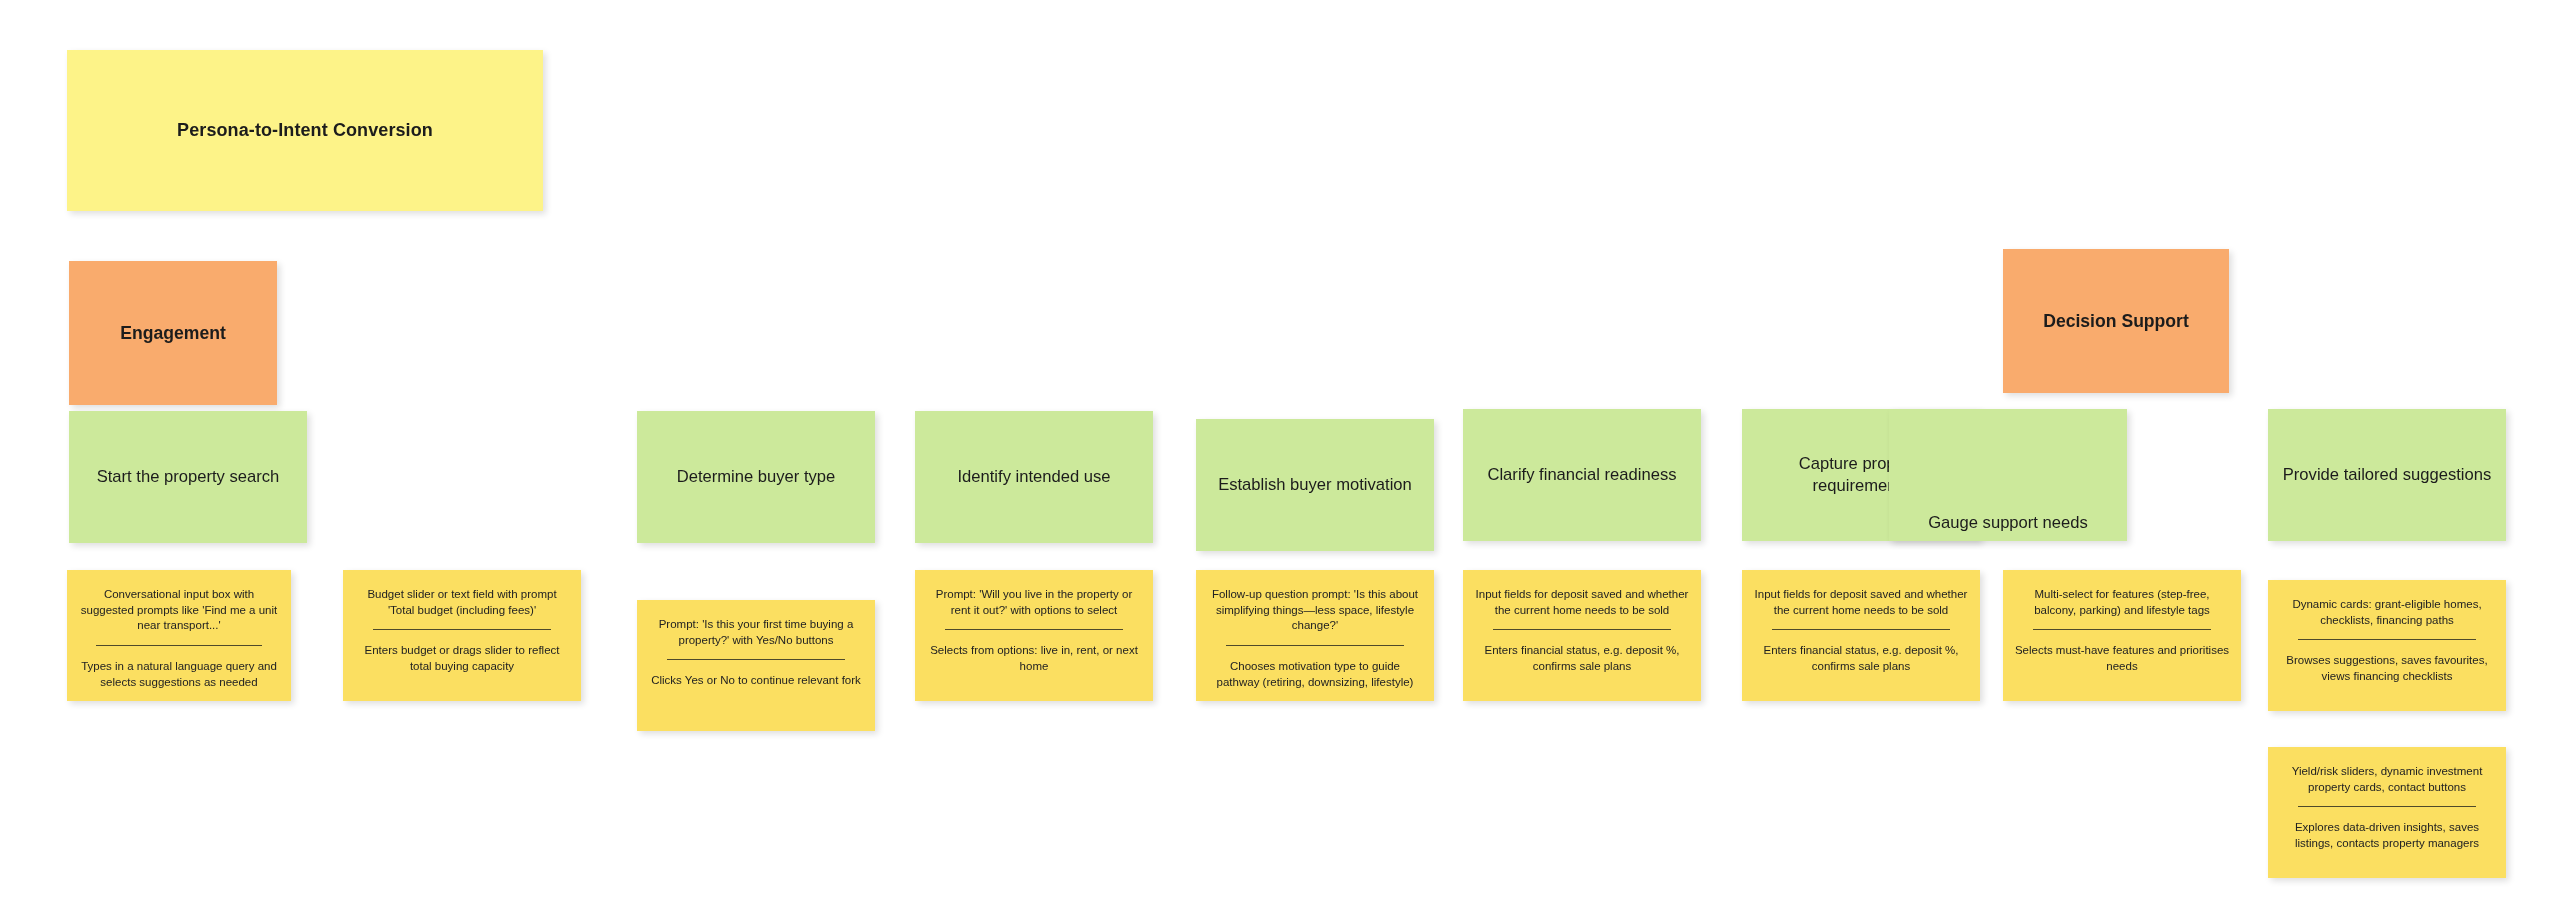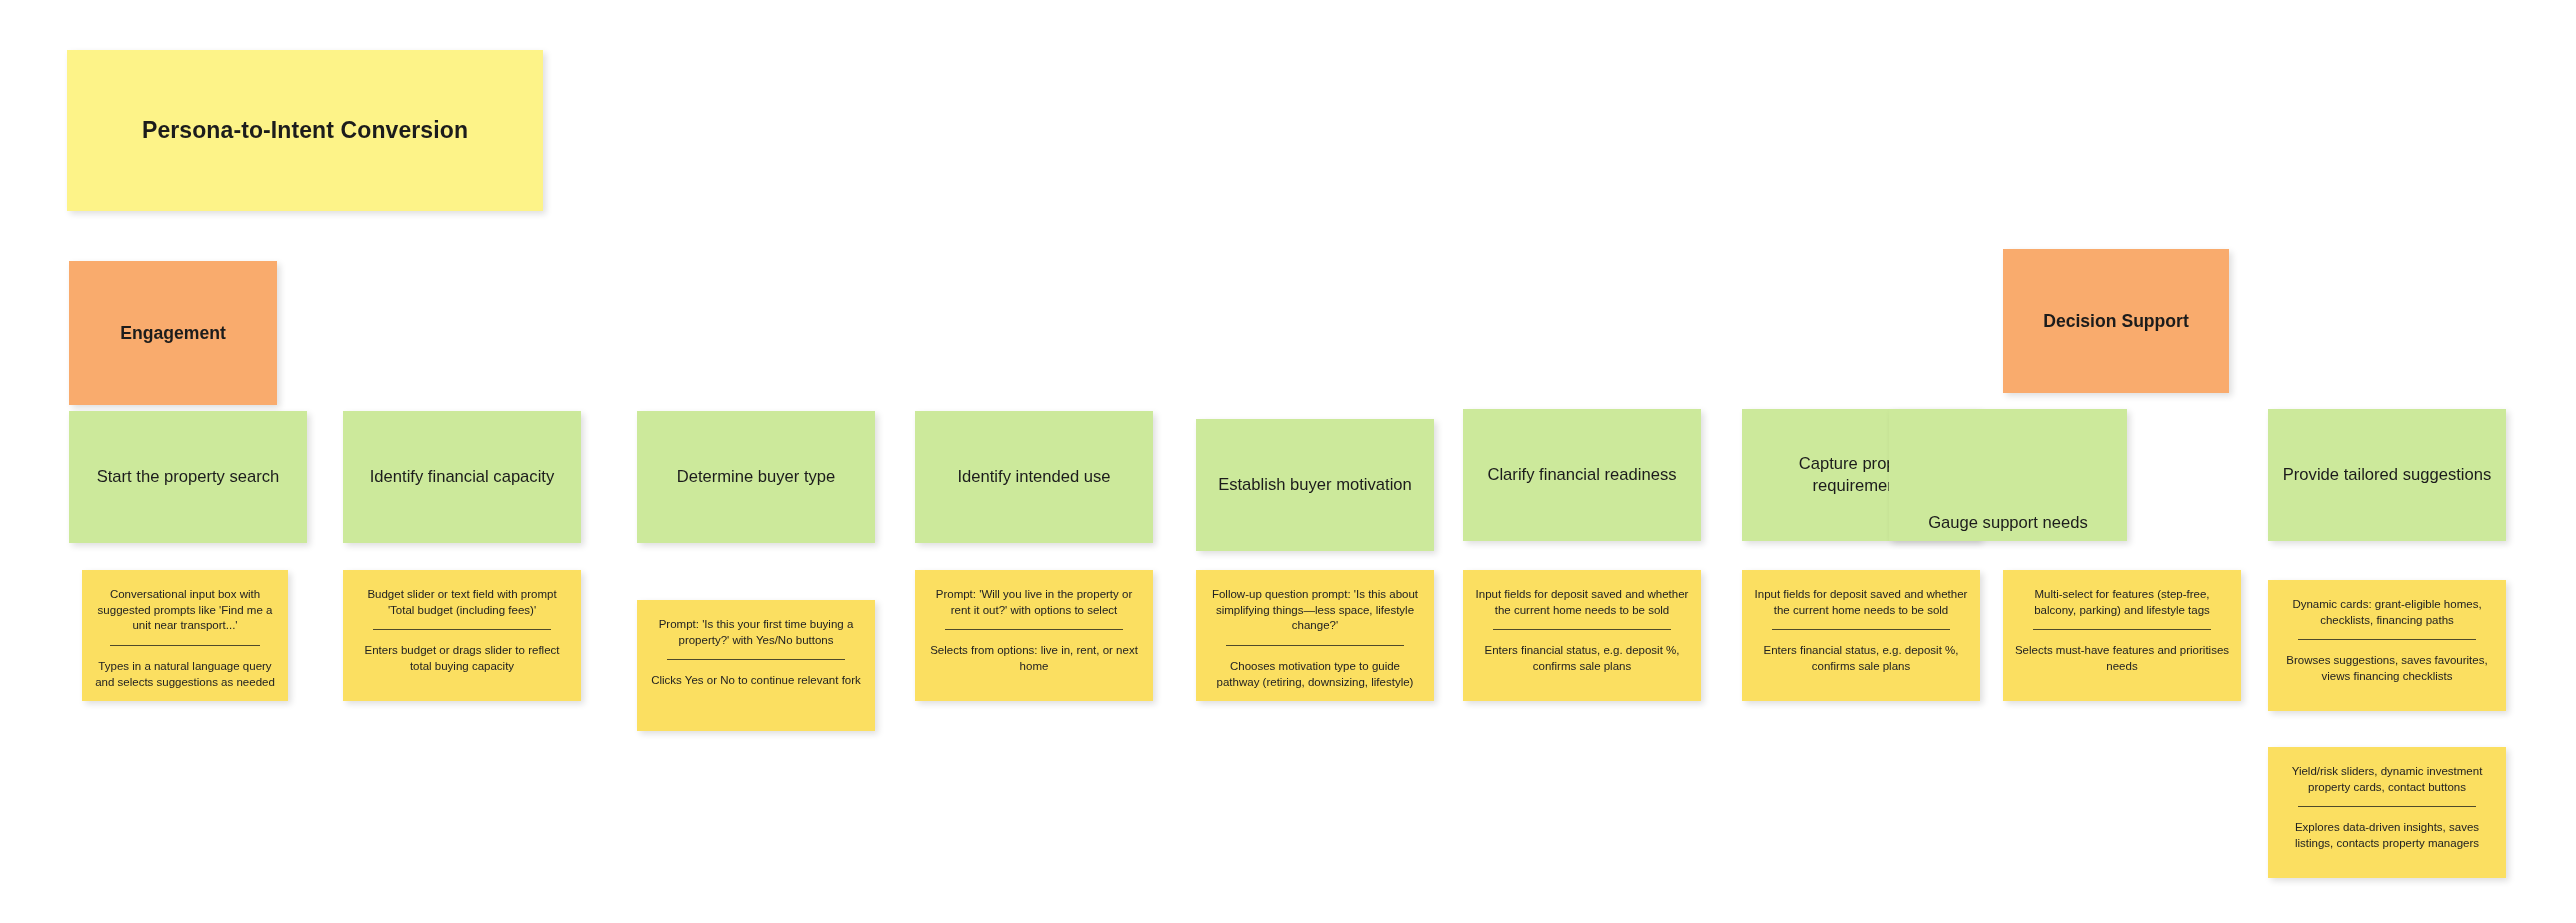--- a/index.html
+++ b/index.html
@@ -32,21 +32,21 @@
 
   
   .title-note {
     background: #fdf388;
     display: flex;
     align-items: center;
     justify-content: center;
     padding: 9.2px 20.3px;
   }
   .title-note .title-text {
-    font-size: 23px;
+    font-size: 18px;
     font-weight: bold;
     color: #1c1c1c;
     text-align: center;
     letter-spacing: 0.1px;
   }
 
   
   .phase-note {
     background: #f9ab6d;
     display: flex;
@@ -118,23 +118,20 @@
 
 
   <div class="card phase-note" style="left:2003px; top:249px; width:226px; height:144px;">
     <span class="phase-text">Decision Support</span>
   </div>
 
   <div class="card activity-note" style="left:69px; top:411px; width:238px; height:132px;">
     <span class="activity-text">Start the property search</span>
   </div>
 
-  <div class="card activity-note" style="left:343px; top:411px; width:238px; height:132px;">
-    <span class="activity-text">Identify financial capacity</span>
-  </div>
 
   <div class="card activity-note" style="left:637px; top:411px; width:238px; height:132px;">
     <span class="activity-text">Determine buyer type</span>
   </div>
 
   <div class="card activity-note" style="left:915px; top:411px; width:238px; height:132px;">
     <span class="activity-text">Identify intended use</span>
   </div>
 
   <div class="card activity-note" style="left:1196px; top:419px; width:238px; height:132px;">
@@ -150,21 +147,21 @@
   </div>
 
   <div class="card activity-note" style="left:1889px; top:409px; width:238px; height:132px;align-items:flex-end;">
     <span class="activity-text">Gauge support needs</span>
   </div>
 
   <div class="card activity-note" style="left:2268px; top:409px; width:238px; height:132px;">
     <span class="activity-text">Provide tailored suggestions</span>
   </div>
 
-  <div class="card detail-note" style="left:82px; top:570px; width:206px; height:131px;">
+  <div class="card detail-note" style="left:67px; top:570px; width:224px; height:131px;">
     <div class="detail-top">Conversational input box with suggested prompts like 'Find me a unit near transport...'</div>
     <div class="rule"></div>
     <div class="detail-bottom">Types in a natural language query and selects suggestions as needed</div>
   </div>
 
   <div class="card detail-note" style="left:343px; top:570px; width:238px; height:131px;">
     <div class="detail-top">Budget slider or text field with prompt 'Total budget (including fees)'</div>
     <div class="rule"></div>
     <div class="detail-bottom">Enters budget or drags slider to reflect total buying capacity</div>
   </div>

